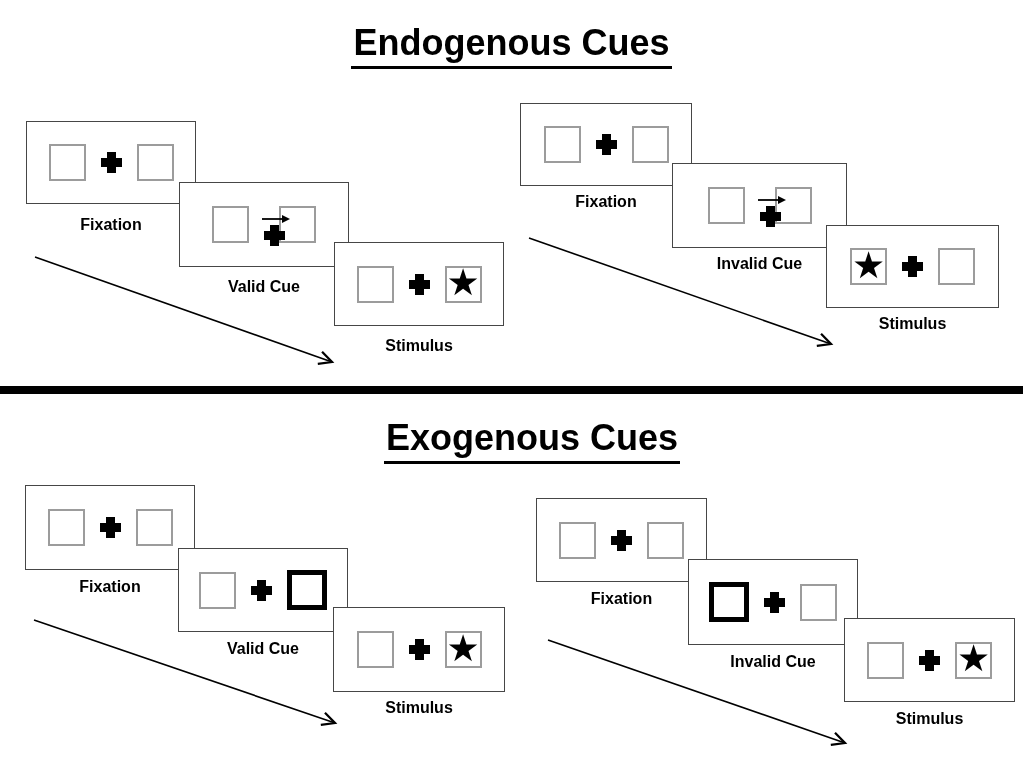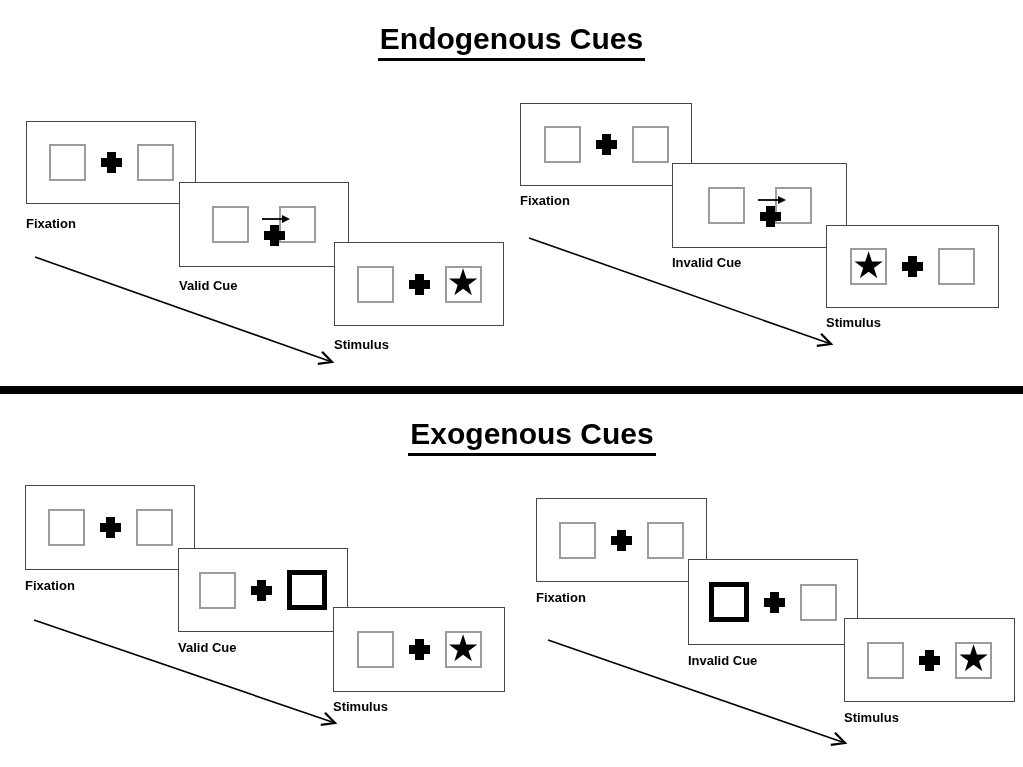--- a/index.html
+++ b/index.html
@@ -1,20 +1,20 @@
 <!DOCTYPE html>
 <html><head>
 <meta charset="utf-8">
 <style>
   html,body{margin:0;padding:0;background:#ffffff;}
   body{font-family:"Liberation Sans","DejaVu Sans",sans-serif;color:#000;}
   .canvas{position:relative;width:1023px;height:767px;background:#fff;overflow:hidden;}
 
   .sec-title{position:absolute;left:0;right:0;text-align:center;z-index:5;}
-  .sec-title span{display:inline-block;font-size:30px;font-weight:bold;letter-spacing:0px;
+  .sec-title span{display:inline-block;font-size:36px;font-weight:bold;letter-spacing:0px;
     border-bottom:3px solid #000;padding:0 2px 2px 2px;}
 
   .divider{position:absolute;left:0;right:0;top:386px;height:8px;background:#000;z-index:4;}
 
   .panel{position:absolute;background:#fff;border:1.5px solid #464646;
     display:flex;align-items:center;justify-content:center;gap:15px;box-sizing:border-box;}
 
   .sq{width:37px;height:37px;box-sizing:border-box;border:2px solid #9c9c9c;background:#fff;
     display:flex;align-items:center;justify-content:center;flex:0 0 auto;}
   .sq.thick{width:40px;height:40px;border:5px solid #000;}
@@ -22,21 +22,21 @@
   .plus{position:relative;width:21px;height:21px;flex:0 0 auto;}
   .plus::before{content:"";position:absolute;left:0;top:6px;width:21px;height:9px;background:#000;}
   .plus::after{content:"";position:absolute;top:0;left:6px;width:9px;height:21px;background:#000;}
 
   .plus-wrap{position:relative;flex:0 0 auto;}
   .cue-arrow{position:absolute;left:-3px;top:-15px;}
 
   .star{font-family:"DejaVu Sans",sans-serif;font-size:37px;line-height:33px;color:#000;
     display:block;margin-top:-3px;}
 
-  .plabel{position:absolute;text-align:left;font-size:13px;font-weight:bold;z-index:1;}
+  .plabel{position:absolute;text-align:center;font-size:16px;font-weight:bold;z-index:1;}
 
   .tl-arrow{position:absolute;z-index:0;}
 </style>
 </head>
 <body>
 
 <div class="canvas">
 
   <div class="sec-title" style="top:22px;">
     <span>Endogenous Cues</span>

